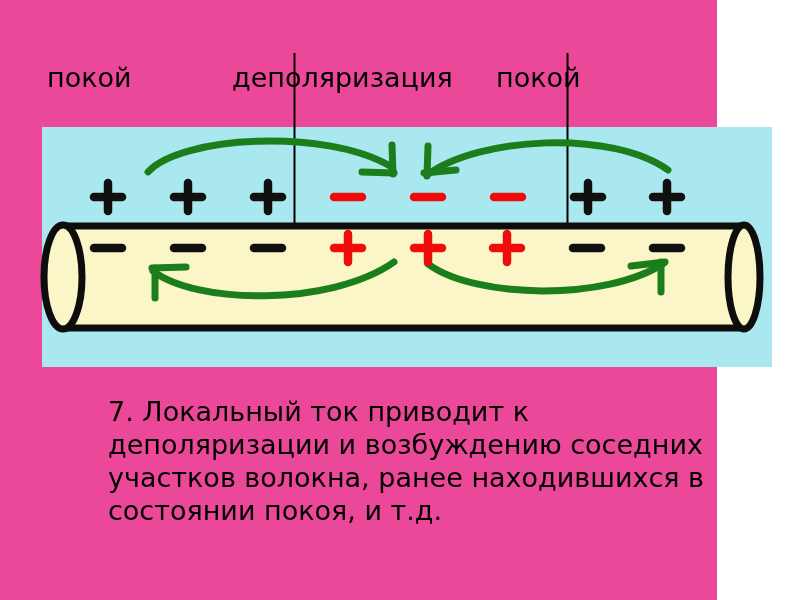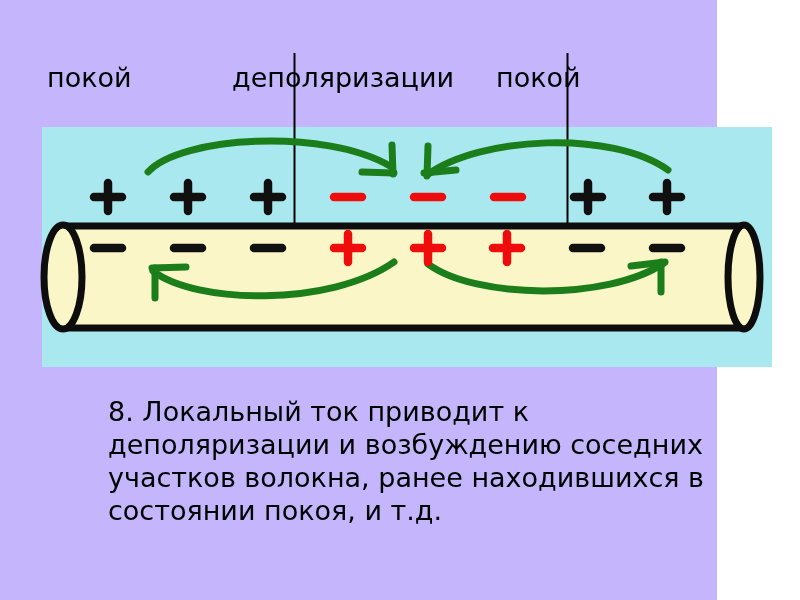--- a/index.html
+++ b/index.html
@@ -1,30 +1,30 @@
 <!DOCTYPE html>
 <html><head>
 <meta charset="utf-8">
 <style>
   html,body{margin:0;padding:0;}
   body{width:800px;height:600px;background:#ffffff;overflow:hidden;
        font-family:"DejaVu Sans", sans-serif;}
-  .stage{position:relative;width:717px;height:600px;background:#c4b5fd;}
+  .stage{position:relative;width:717px;height:600px;background:#ec4899;}
   .label{position:absolute;font-size:27px;line-height:1;color:#000;white-space:nowrap;}
   .caption{position:absolute;left:108px;top:395px;width:655px;
            font-size:27px;line-height:33px;color:#000;white-space:pre-line;}
   svg.overlay{position:absolute;left:0;top:0;pointer-events:none;}
 </style>
 </head>
 <body>
 
 <div class="stage">
 
   <div class="label" style="left:47px;top:64px">покой</div>
-  <div class="label" style="left:232px;top:64px">деполяризации</div>
+  <div class="label" style="left:232px;top:64px">деполяризация</div>
   <div class="label" style="left:496px;top:64px">покой</div>
 
   <svg class="overlay" width="800" height="600" viewBox="0 0 800 600">
 
     <rect x="42" y="127" width="730" height="240" fill="#aae8ef"></rect>
 
     <g stroke-width="2">
       <line x1="294.5" y1="53" x2="294.5" y2="331" stroke="#000000"></line>
       <line x1="567.5" y1="53" x2="567.5" y2="331" stroke="#000000"></line>
     </g>
@@ -83,17 +83,17 @@
         <line x1="348" y1="234" x2="348" y2="262" stroke="#ee0c0c" stroke-width="8.5" stroke-linecap="round"></line>
         <line x1="414" y1="248" x2="442" y2="248" stroke="#ee0c0c" stroke-width="8.5" stroke-linecap="round"></line>
         <line x1="428" y1="234" x2="428" y2="262" stroke="#ee0c0c" stroke-width="8.5" stroke-linecap="round"></line>
         <line x1="493" y1="248" x2="521" y2="248" stroke="#ee0c0c" stroke-width="8.5" stroke-linecap="round"></line>
         <line x1="507" y1="234" x2="507" y2="262" stroke="#ee0c0c" stroke-width="8.5" stroke-linecap="round"></line>
         <line x1="573" y1="248" x2="601" y2="248" stroke="#101010" stroke-width="8.5" stroke-linecap="round"></line>
         <line x1="653" y1="248" x2="681" y2="248" stroke="#101010" stroke-width="8.5" stroke-linecap="round"></line>
       </g>
   </svg>
 
-  <div class="caption">8. Локальный ток приводит к
+  <div class="caption">7. Локальный ток приводит к
 деполяризации и возбуждению соседних
 участков волокна, ранее находившихся в
 состоянии покоя, и т.д.</div>
 </div>
 
 </body></html>

